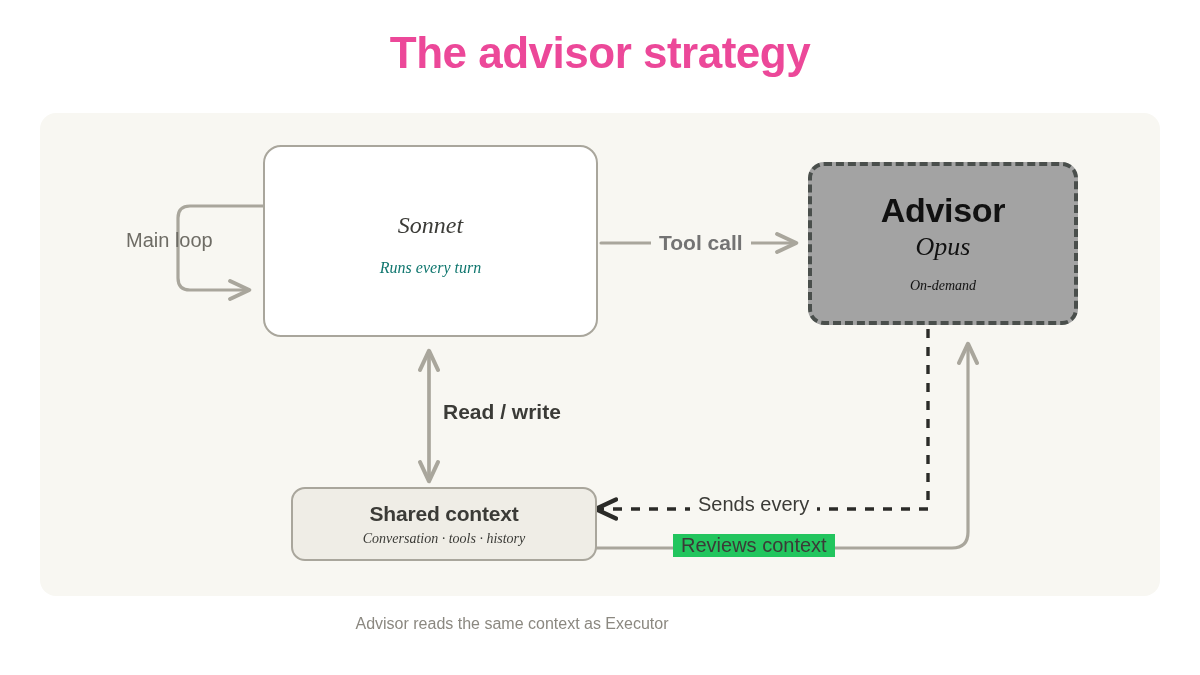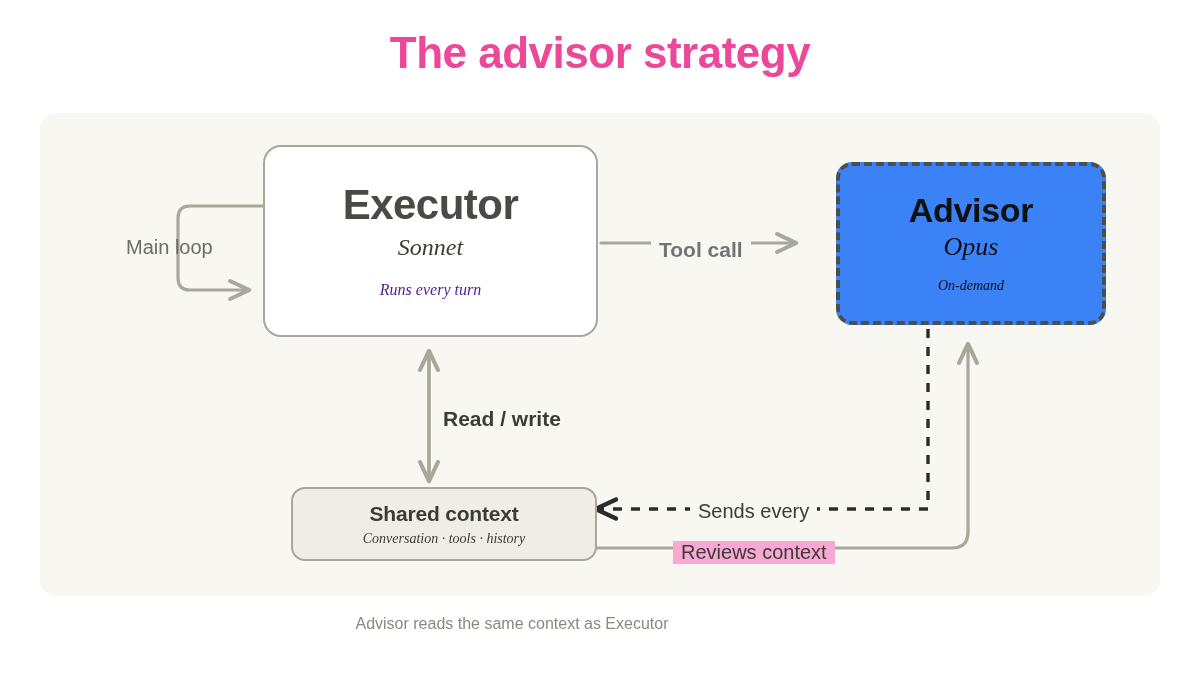--- a/index.html
+++ b/index.html
@@ -72,29 +72,29 @@
     font-family: "Liberation Serif", serif;
     font-style: italic;
     font-size: 24px;
     color: #3B3B37;
     margin-top: 6px;
   }
   #node-executor .node-note {
     font-family: "Liberation Serif", serif;
     font-style: italic;
     font-size: 16px;
-    color: #4c1d95;
+    color: #0f766e;
     margin-top: 20px;
   }
   #node-advisor {
-    left: 836px;
+    left: 808px;
     top: 162px;
     width: 270px;
     height: 163px;
-    background: #3b82f6;
+    background: #a3a3a3;
     border: 4px dashed #4A4F4C;
     border-radius: 16px;
   }
   #node-advisor .node-title {
     font-size: 34px;
     font-weight: 700;
     color: #111111;
     letter-spacing: -0.3px;
     line-height: 1.05;
   }
@@ -132,21 +132,20 @@
     font-style: italic;
     font-size: 14px;
     color: #3B3B37;
     margin-top: 5px;
   }
   
   .edge-label {
     position: absolute;
     white-space: nowrap;
     font-family: "Liberation Sans", sans-serif;
-    margin-top: 7px;
   }
   #label-main-loop {
     left: 126px;
     top: 229px;
     font-size: 20px;
     color: #6E6C65;
   }
   #label-tool-call {
     left: 651px;
     top: 231px;
@@ -169,21 +168,21 @@
     font-size: 20px;
     color: #3B3B37;
     background: #F8F7F2;
     padding: 0 8px;
   }
   #label-reviews-context {
     left: 673px;
     top: 534px;
     font-size: 20px;
     color: #3B3B37;
-    background: #f9a8d4;
+    background: #22c55e;
     padding: 0 8px;
   }
   #caption {
     position: absolute;
     left: 0;
     top: 615px;
     width: 1024px;
     text-align: center;
     font-size: 16px;
     color: #8B8880;
@@ -212,21 +211,20 @@
 
   <path d="M429,480 L429,352" fill="none" stroke="#A9A69C" stroke-width="3.2" stroke-linecap="round" marker-end="url(#arrow-gray)"></path>
   <path d="M429,352 L429,480" fill="none" stroke="#A9A69C" stroke-width="3.2" stroke-linecap="round" marker-end="url(#arrow-gray)"></path>
 
   <path d="M928,329 L928,509 L597,509" fill="none" stroke="#2B2B28" stroke-width="3.4" stroke-dasharray="9 9" stroke-linecap="butt" marker-end="url(#arrow-dark)"></path>
 
   <path d="M572,548 L952,548 Q968,548 968,532 L968,345" fill="none" stroke="#A9A69C" stroke-width="3.2" stroke-linecap="round" stroke-linejoin="round" marker-end="url(#arrow-gray)"></path>
 </svg>
 
 <div class="node" id="node-executor">
-  <div class="node-title">Executor</div>
   <div class="node-sub">Sonnet</div>
   <div class="node-note">Runs every turn</div>
 </div>
 
 <div class="node" id="node-advisor">
   <div class="node-title">Advisor</div>
   <div class="node-sub">Opus</div>
   <div class="node-note">On-demand</div>
 </div>
 

